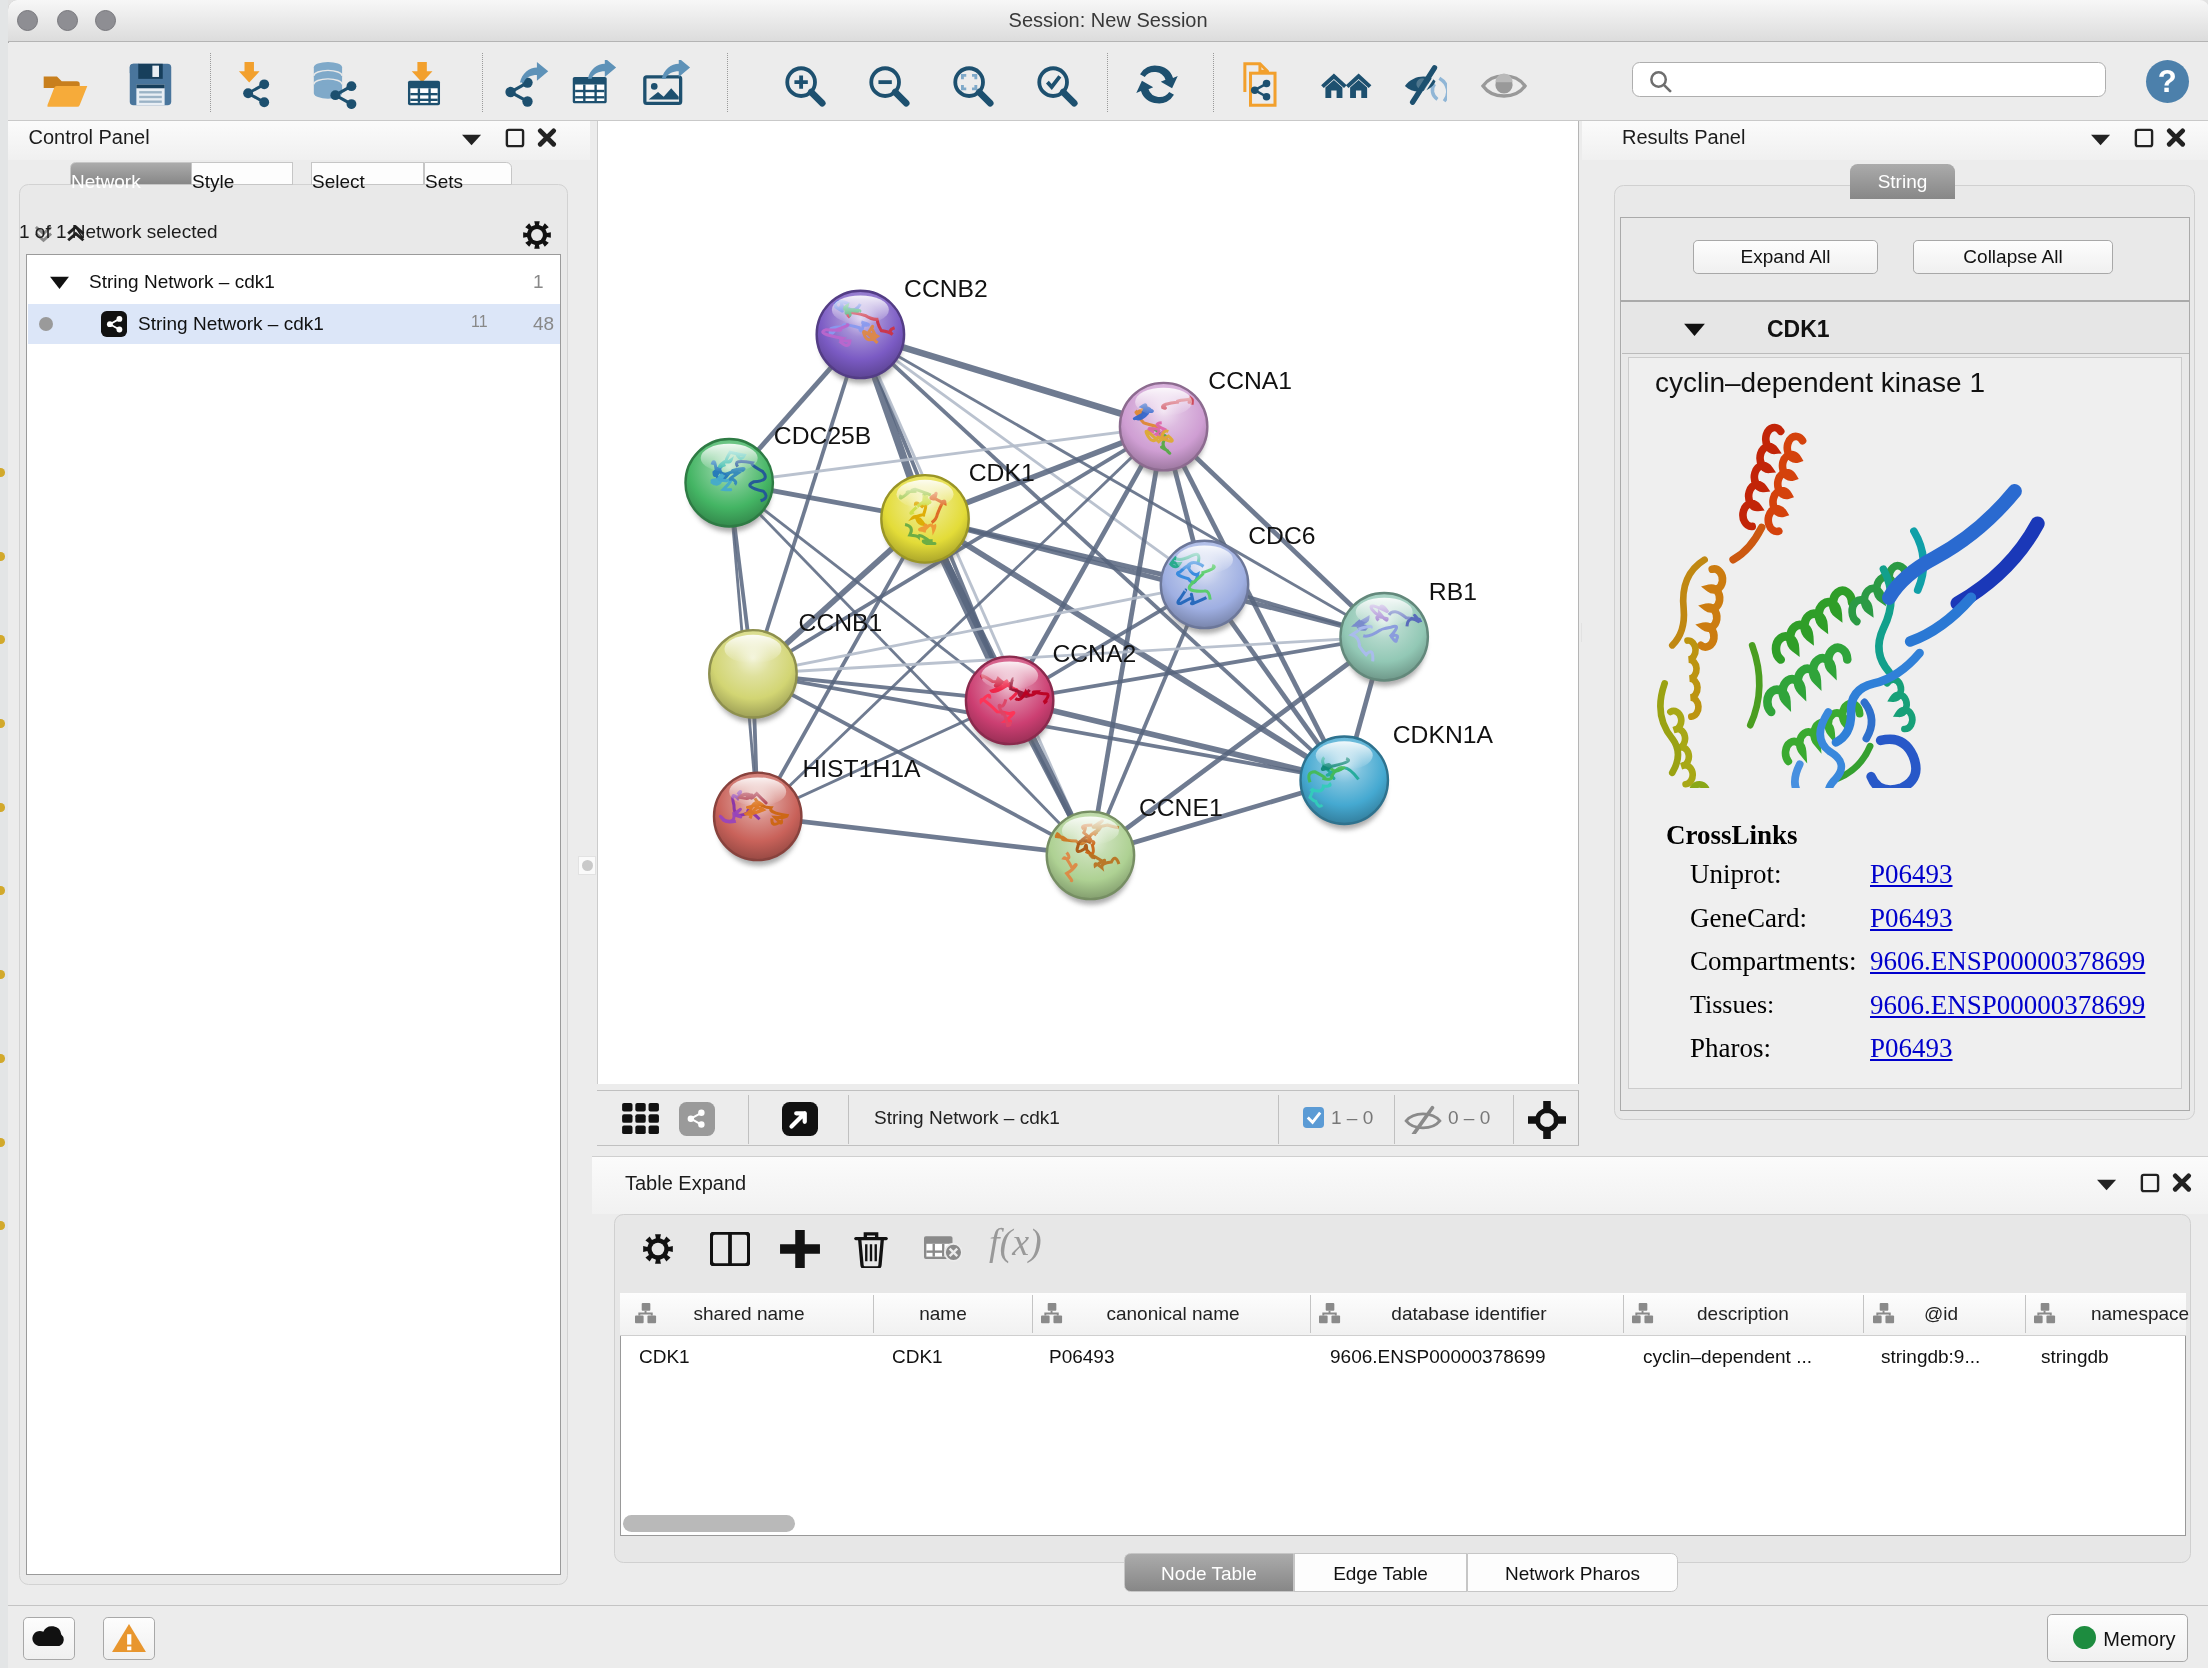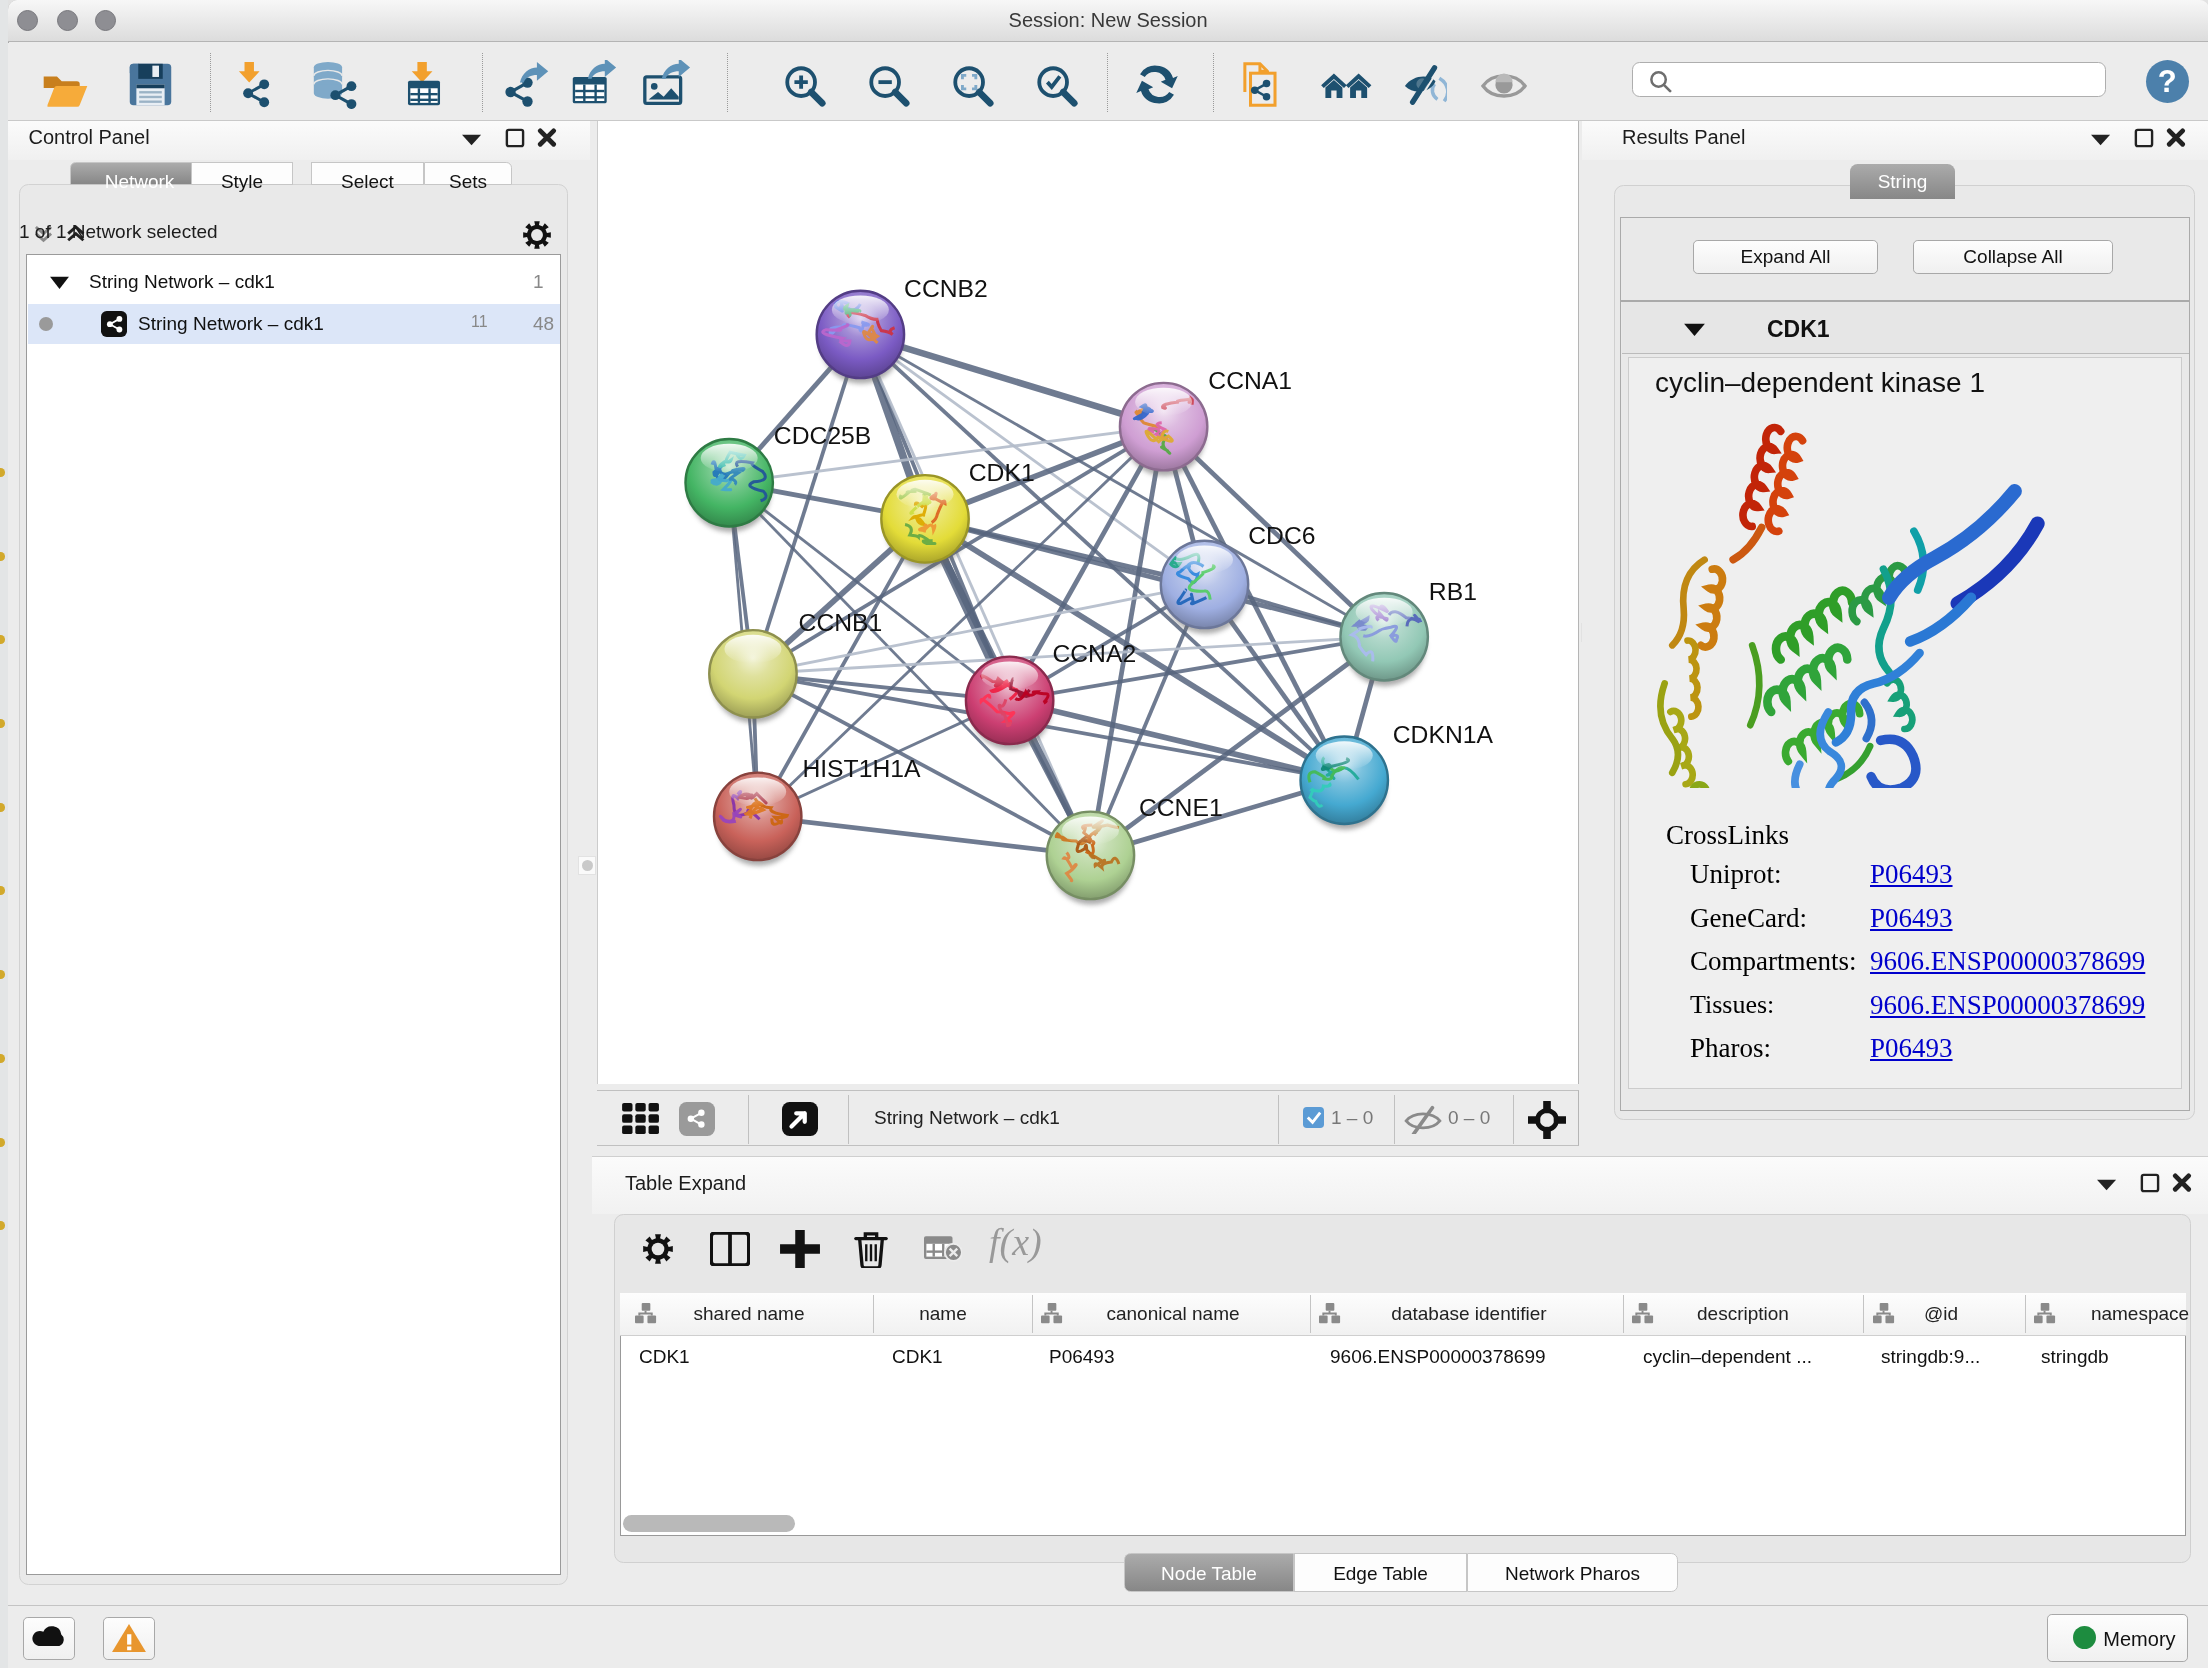--- a/index.html
+++ b/index.html
@@ -1,20 +1,20 @@
 <!DOCTYPE html>
 <html style="font-size:15px"><head><meta charset="utf-8"><style>
 * { margin:0; padding:0; box-sizing:border-box; }
 body { width:2208px; height:1668px; font-family:"Liberation Sans", sans-serif; background:#e2e2e2; position:relative; overflow:hidden; }
 #win { position:absolute; left:7.6px; top:0; width:2201px; height:1668px; background:#ececec; border-left:1.4px solid #a9a9a9; border-radius:9.5px 9.5px 0 0; }
 #titlebar { position:absolute; left:7.6px; top:0; width:2201px; height:42px; background:linear-gradient(#f7f7f7,#dcdcdc); border-bottom:1px solid #b4b4b4; border-radius:9.5px 9.5px 0 0; }
 #toolbar { position:absolute; left:7.6px; top:43px; width:2201px; height:78px; background:#ececec; border-bottom:1.9px solid #c9c9c9; }
 .light { position:absolute; top:9.5px; width:21px; height:21px; border-radius:50%; background:#8e8e93; border:1px solid #77777c; }
 .vsep { position:absolute; top:9.5px; height:59px; border-left:1.9px dotted #9a9a9a; }
-.tab { position:absolute; top:0; height:23px; background:#fdfdfd; border:1px solid #c6c6c6; text-align:center; line-height:38px; color:#111; }
+.tab { position:absolute; top:0; height:23px; background:#fdfdfd; border:1px solid #c6c6c6; line-height:38px; color:#111; }
 .tab2 { position:absolute; top:0; height:39px; background:#fdfdfd; border:1px solid #c6c6c6; text-align:center; line-height:39px; color:#111; }
 .selgrad { background:linear-gradient(#ababab,#878787) !important; }
 .btn { position:absolute; background:linear-gradient(#fdfdfd,#f0f0f0); border:1.4px solid #a8a8a8; border-radius:4.8px; text-align:center; font-size:19px; color:#111; line-height:32px; }
 .serif { font-family:"Liberation Serif", serif; }
 #ctrlpanel { position:absolute; left:7.6px; top:121px; width:590px; height:1484px; background:#ececec; }
 </style></head><body>
 <div id="strip" style="position:absolute;left:0;top:0;width:7.6px;height:1668px;background:#e3e5e6;overflow:hidden">
     <div style="position:absolute;left:-3.8px;top:468px;width:8.6px;height:8.6px;border-radius:50%;background:#d2a92c"></div>
     <div style="position:absolute;left:-3.8px;top:552px;width:8.6px;height:8.6px;border-radius:50%;background:#d2a92c"></div>
     <div style="position:absolute;left:-3.8px;top:635px;width:8.6px;height:8.6px;border-radius:50%;background:#d2a92c"></div>
@@ -661,21 +661,21 @@
       <path d="M262 280 a8 10 0 1 1 6 16 a8 10 0 1 1 6 16 a8 10 0 1 1 6 16" fill="none" stroke="#16a078" stroke-width="7" stroke-linecap="round" opacity="1.0"></path>
       <path d="M396 78 q-36 44 -84 70 q-34 18 -48 42" fill="none" stroke="#2a6ad0" stroke-width="15" stroke-linecap="round" opacity="1.0"></path>
       <path d="M420 112 q-28 52 -84 84" fill="none" stroke="#1a38b8" stroke-width="15" stroke-linecap="round" opacity="1.0"></path>
       <path d="M350 190 q-30 34 -64 46" fill="none" stroke="#2a78d4" stroke-width="11" stroke-linecap="round" opacity="1.0"></path>
       <path d="M296 248 q-22 26 -48 32 q-26 6 -24 32 q0 22 -16 30" fill="none" stroke="#3080d8" stroke-width="9" stroke-linecap="round" opacity="1.0"></path>
       <path d="M200 310 q-18 28 2 42 q20 12 6 28 q-16 16 0 26" fill="none" stroke="#3a88dc" stroke-width="8" stroke-linecap="round" opacity="1.0"></path>
       <path d="M255 340 q24 -6 34 16 q10 24 -12 34 q-24 8 -32 -12" fill="none" stroke="#2858c8" stroke-width="10" stroke-linecap="round" opacity="1.0"></path>
       <path d="M170 365 q-12 24 4 36" fill="none" stroke="#4890e0" stroke-width="8" stroke-linecap="round" opacity="1.0"></path>
       <path d="M238 300 q14 18 2 38" fill="none" stroke="#2f70cc" stroke-width="8" stroke-linecap="round" opacity="1.0"></path>
     </svg></div>
-<div class="serif" style="position:absolute;left:1666px;top:820px;font-size:27px;font-weight:normal">CrossLinks</div>
+<div class="serif" style="position:absolute;left:1666px;top:820px;font-size:27px;font-weight:bold">CrossLinks</div>
 <div class="serif" style="position:absolute;left:1690px;top:859px;font-size:27px">Uniprot:</div>
 <div class="serif" style="position:absolute;left:1870px;top:859px;font-size:27px;color:#0000cc;text-decoration:underline">P06493</div>
 <div class="serif" style="position:absolute;left:1690px;top:903px;font-size:27px">GeneCard:</div>
 <div class="serif" style="position:absolute;left:1870px;top:903px;font-size:27px;color:#0000cc;text-decoration:underline">P06493</div>
 <div class="serif" style="position:absolute;left:1690px;top:946px;font-size:27px">Compartments:</div>
 <div class="serif" style="position:absolute;left:1870px;top:946px;font-size:27px;color:#0000cc;text-decoration:underline">9606.ENSP00000378699</div>
 <div class="serif" style="position:absolute;left:1690px;top:990px;font-size:26px">Tissues:</div>
 <div class="serif" style="position:absolute;left:1870px;top:990px;font-size:27px;color:#0000cc;text-decoration:underline">9606.ENSP00000378699</div>
 <div class="serif" style="position:absolute;left:1690px;top:1033px;font-size:27px">Pharos:</div>
 <div class="serif" style="position:absolute;left:1870px;top:1033px;font-size:27px;color:#0000cc;text-decoration:underline">P06493</div>

